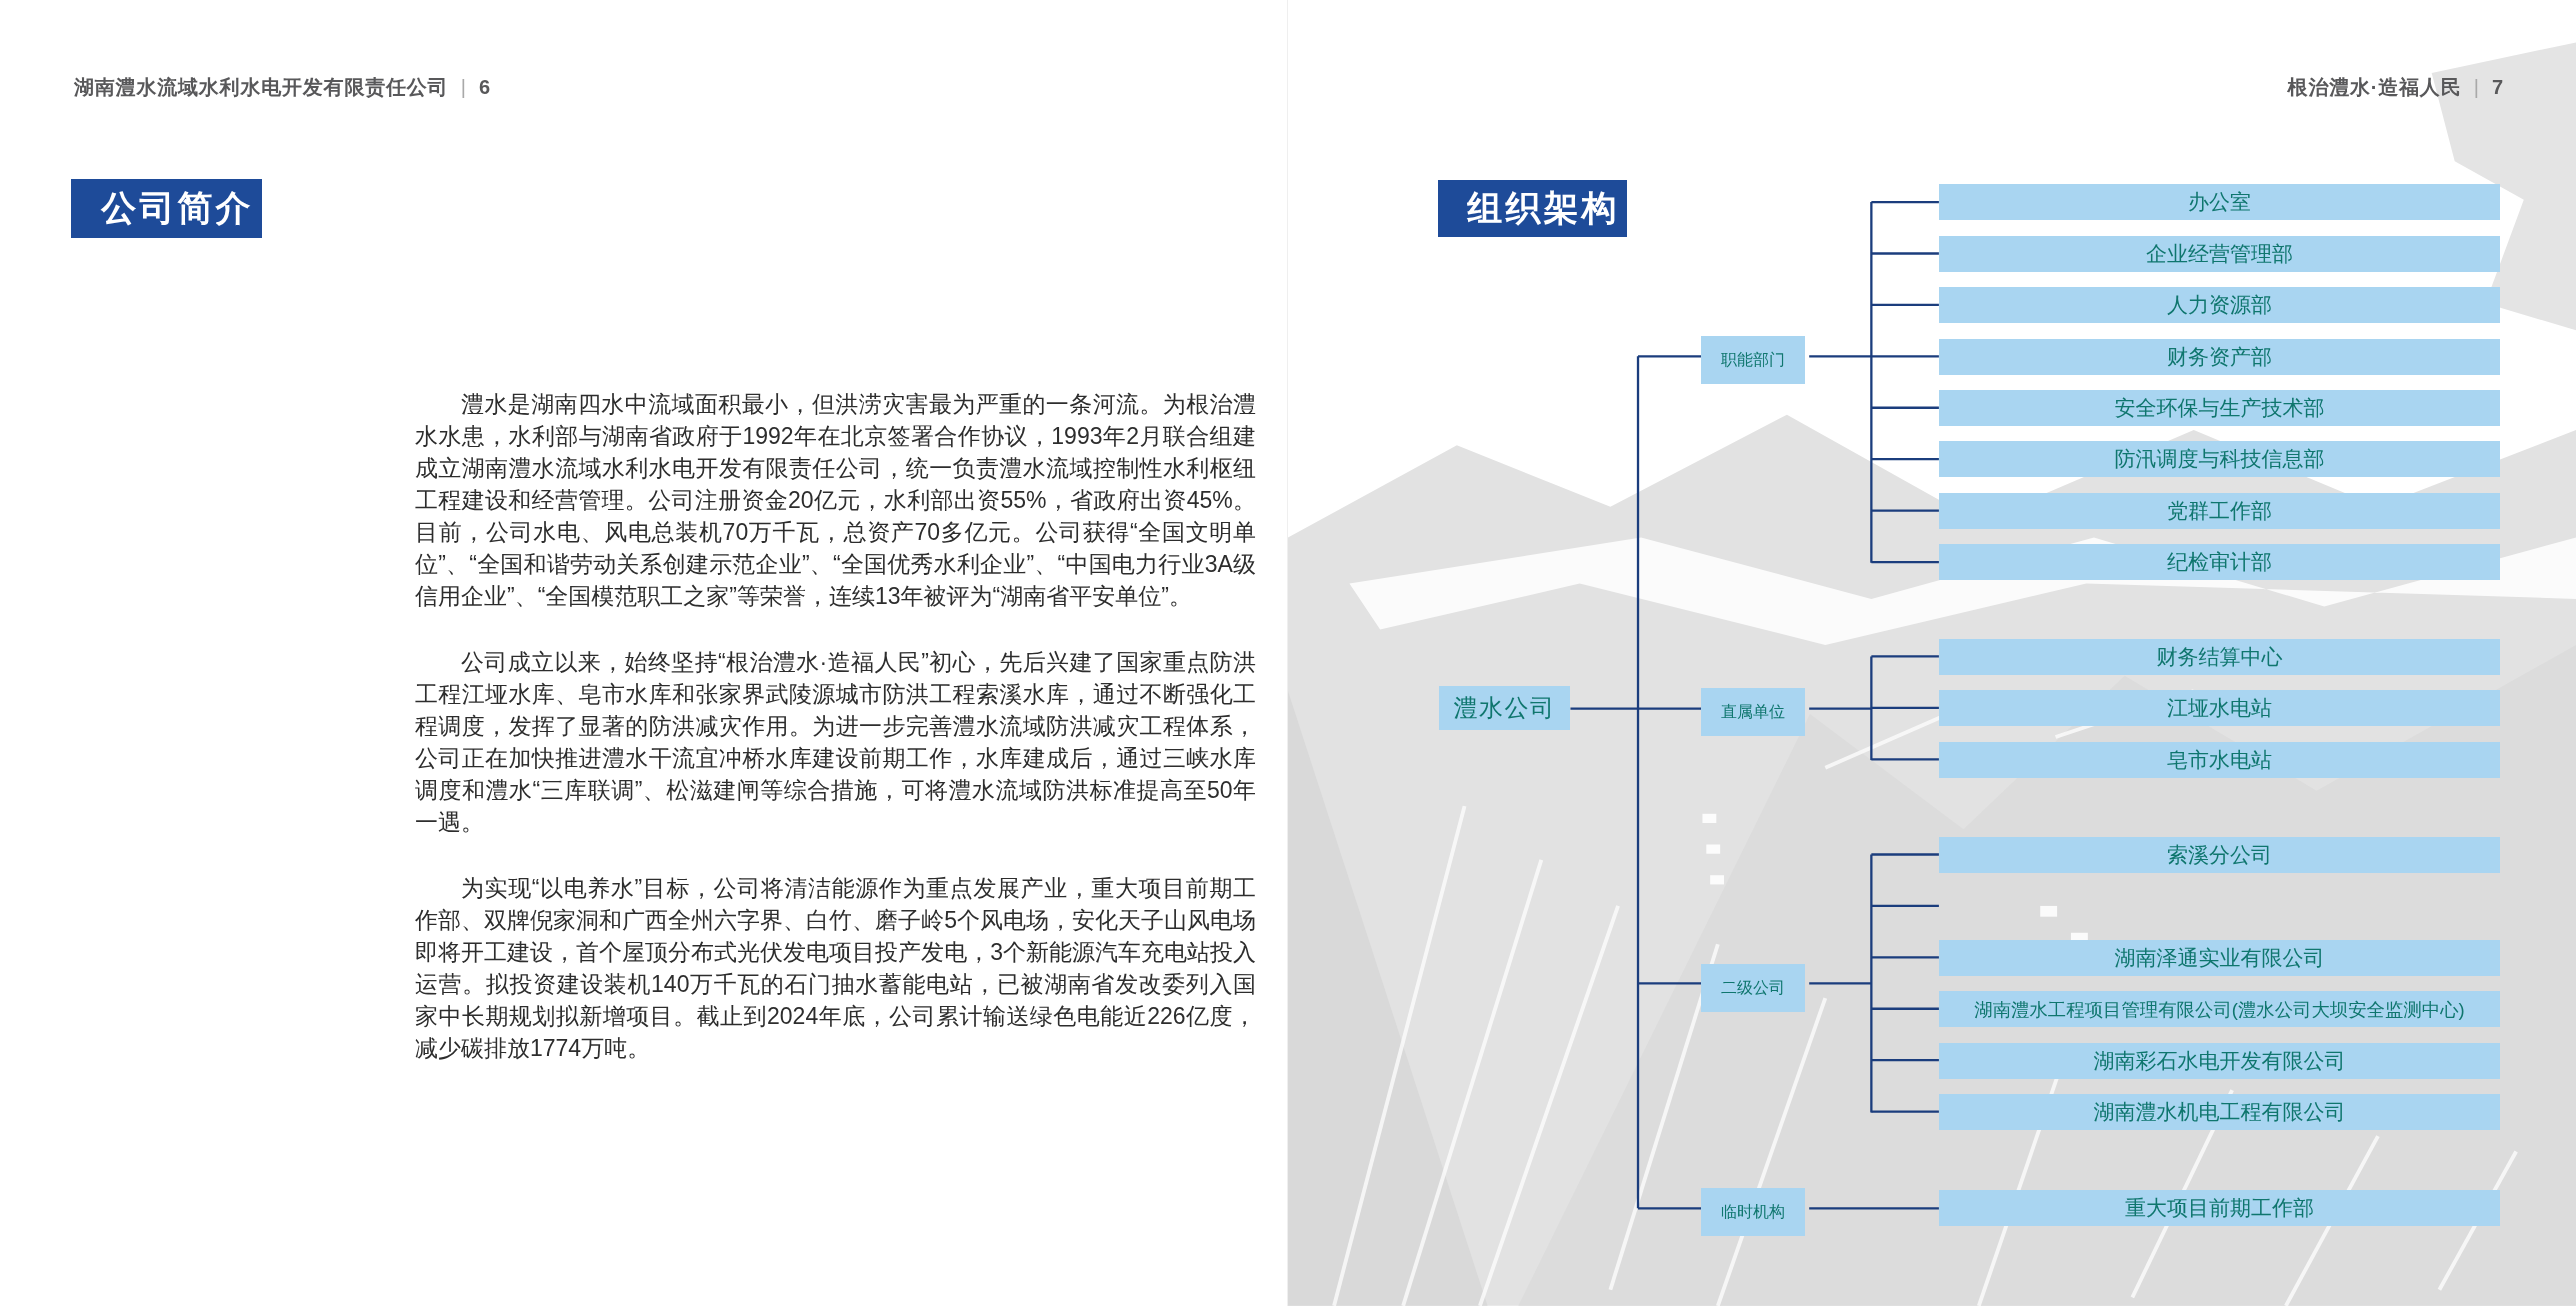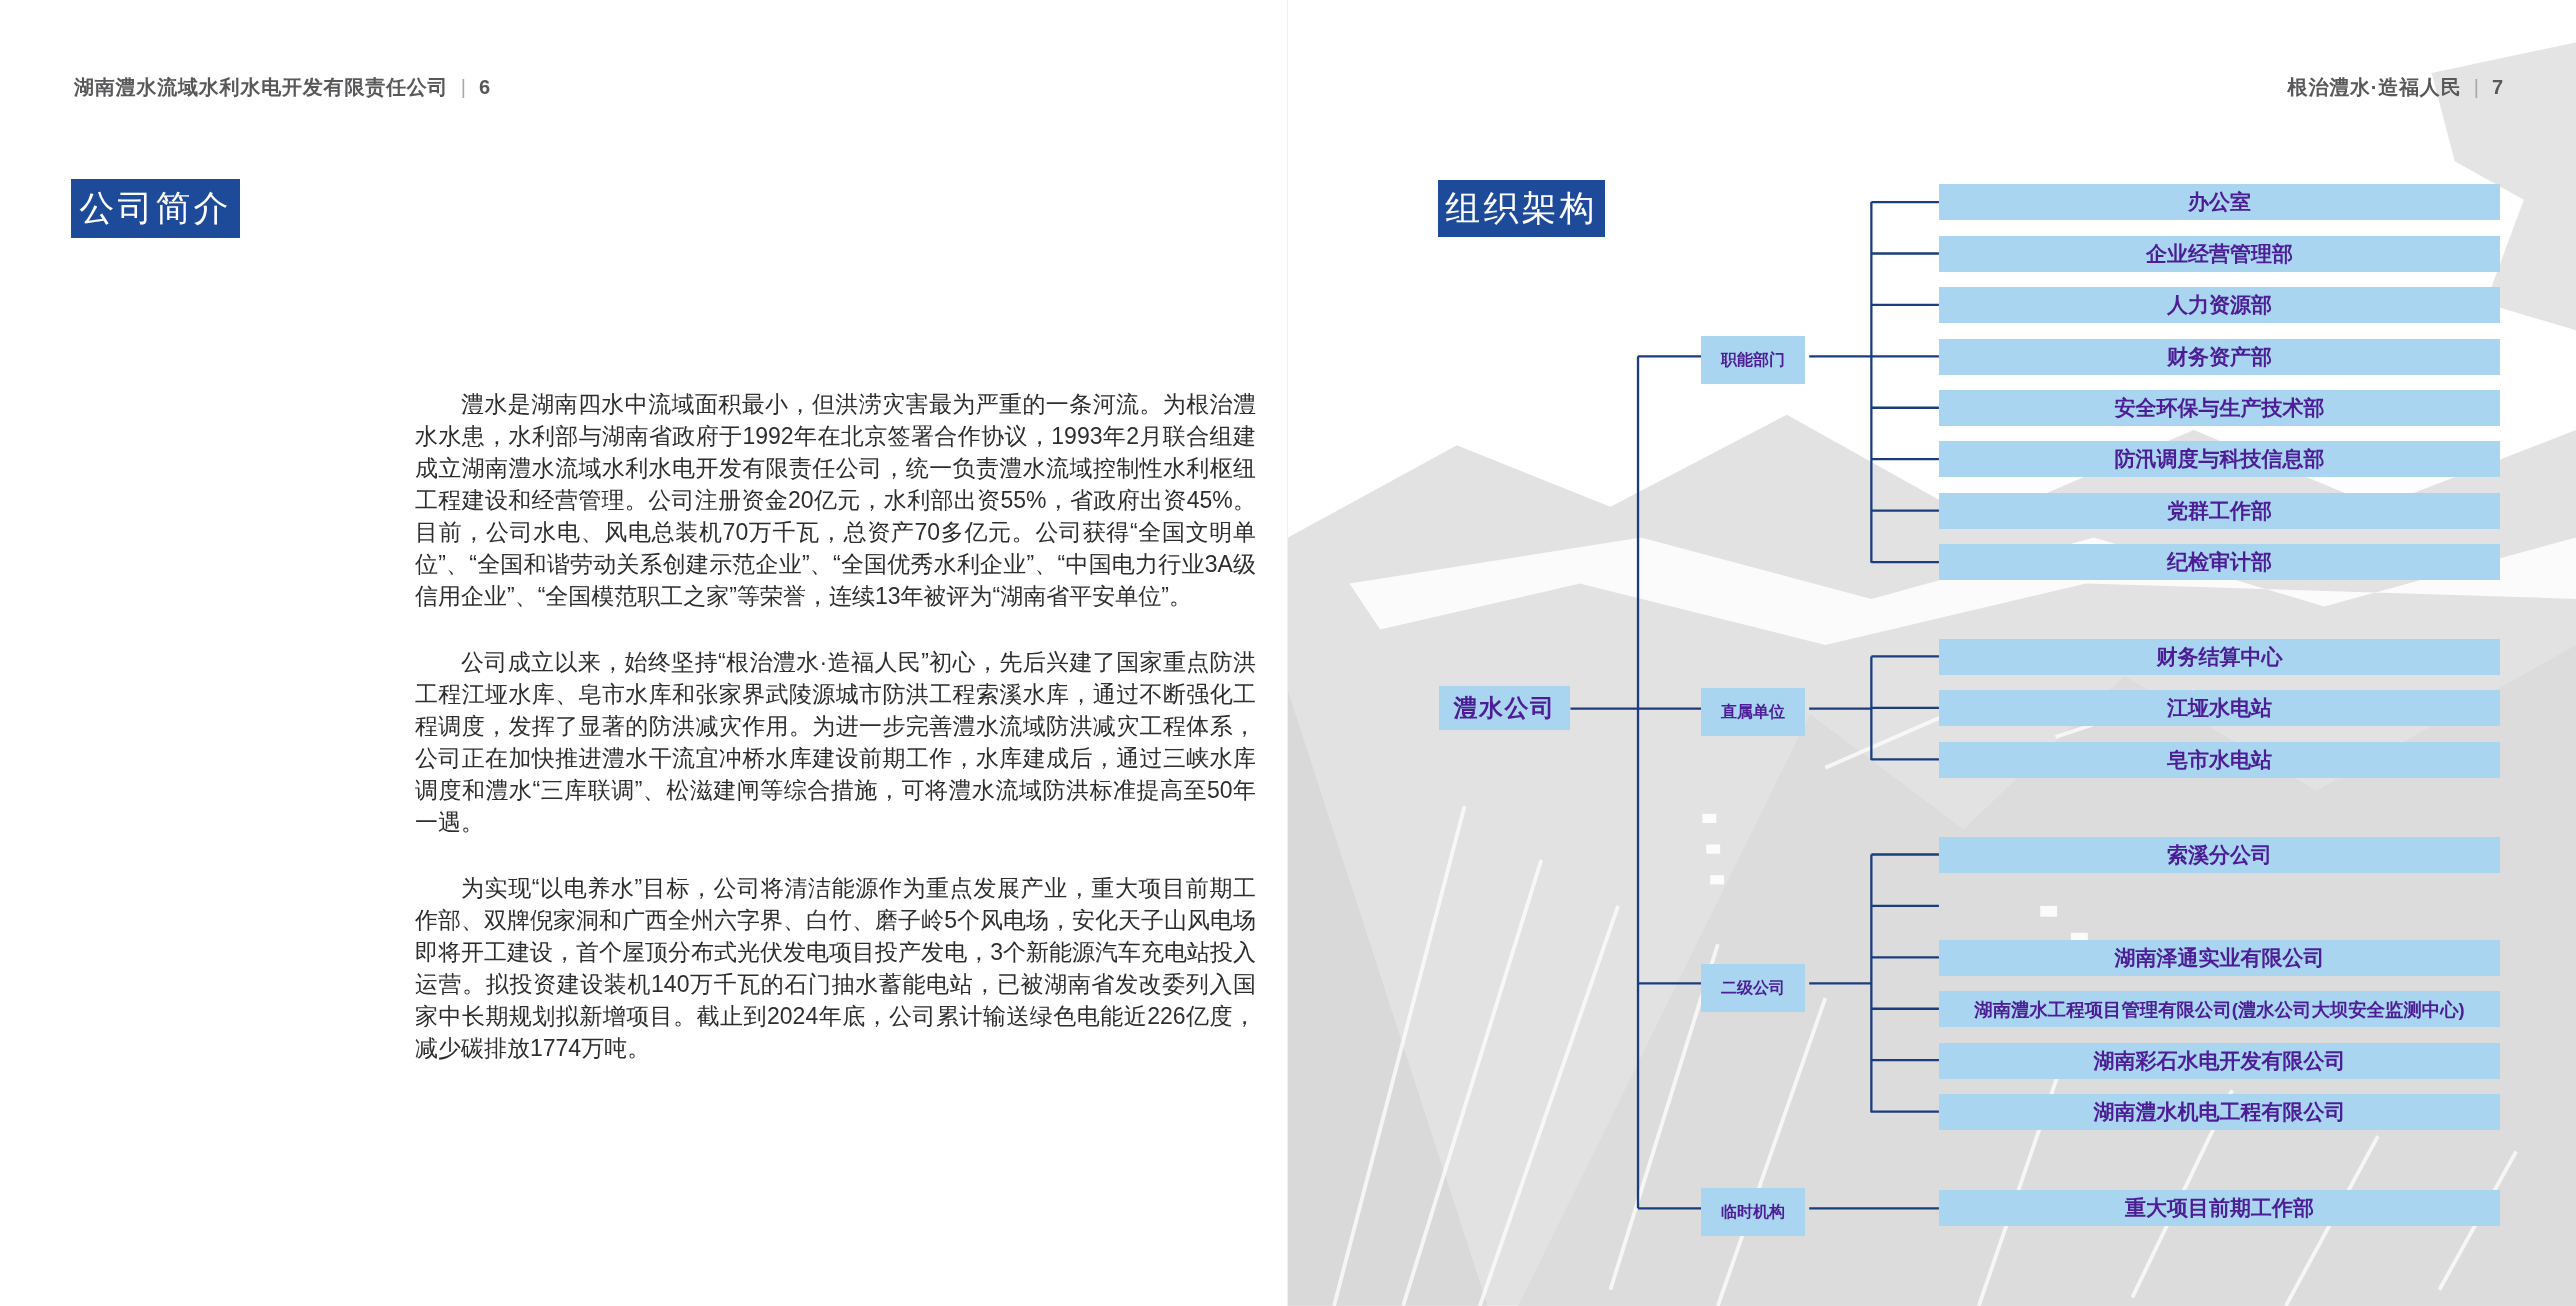--- a/index.html
+++ b/index.html
@@ -13,37 +13,37 @@
   .page-right{left:1288px;width:1288px;}
   .fold{position:absolute;left:1287px;top:0;width:0.8px;height:1306px;background:#efefef;}
 
   
   .runhead{position:absolute;top:74px;font-size:20px;font-weight:bold;color:#58585a;letter-spacing:0.8px;white-space:nowrap;}
   .runhead .sep{color:#a9a9a9;font-weight:normal;margin:0 12.3px;}
   .runhead-left{left:74px;}
   .runhead-right{right:72px;text-align:right;}
 
   
-  .title-box{position:absolute;background:#1e4b99;color:#ffffff;font-weight:normal;font-size:35px;
-    letter-spacing:3.1px;display:flex;align-items:center;justify-content:center;z-index:3;}
+  .title-box{position:absolute;background:#1e4b99;color:#ffffff;font-weight:bold;font-size:35px;
+    letter-spacing:3.1px;display:flex;align-items:center;justify-content:center;z-index:3;padding-left:22px;}
   .title-left{left:71px;top:179px;width:169px;height:59px;}
   .title-right{left:150px;top:180px;width:167px;height:57px;}
 
   
   .body-text{position:absolute;left:415px;top:388px;width:841px;font-size:23px;line-height:32px;
     color:#2d2d2d;font-weight:500;text-align:justify;}
   .body-text p{margin:0 0 34px 0;text-indent:2em;}
 
   
   .bg-photo{position:absolute;left:0;top:0;width:1288px;height:1306px;z-index:0;}
 
   
   .org-lines{position:absolute;left:0;top:0;width:1288px;height:1306px;z-index:1;}
   .org-lines line{stroke:#1b3d7d;stroke-width:3;}
-  .org-box{position:absolute;background:#a9d5f1;color:#4c1d95;font-weight:bold;white-space:nowrap;
+  .org-box{position:absolute;background:#a9d5f1;color:#0f766e;font-weight:normal;white-space:nowrap;
     display:flex;align-items:center;justify-content:center;z-index:2;}
   .root-box{left:151px;top:686px;width:131px;height:44px;font-size:24px;letter-spacing:1.5px;}
   .branch-box{left:413px;width:104px;height:48px;font-size:16px;}
   .leaf-box{left:651px;width:561px;height:36px;font-size:21px;}
   .leaf-long{font-size:18.4px;}
 </style>
 </head>
 <body>
 
 <div class="spread">

